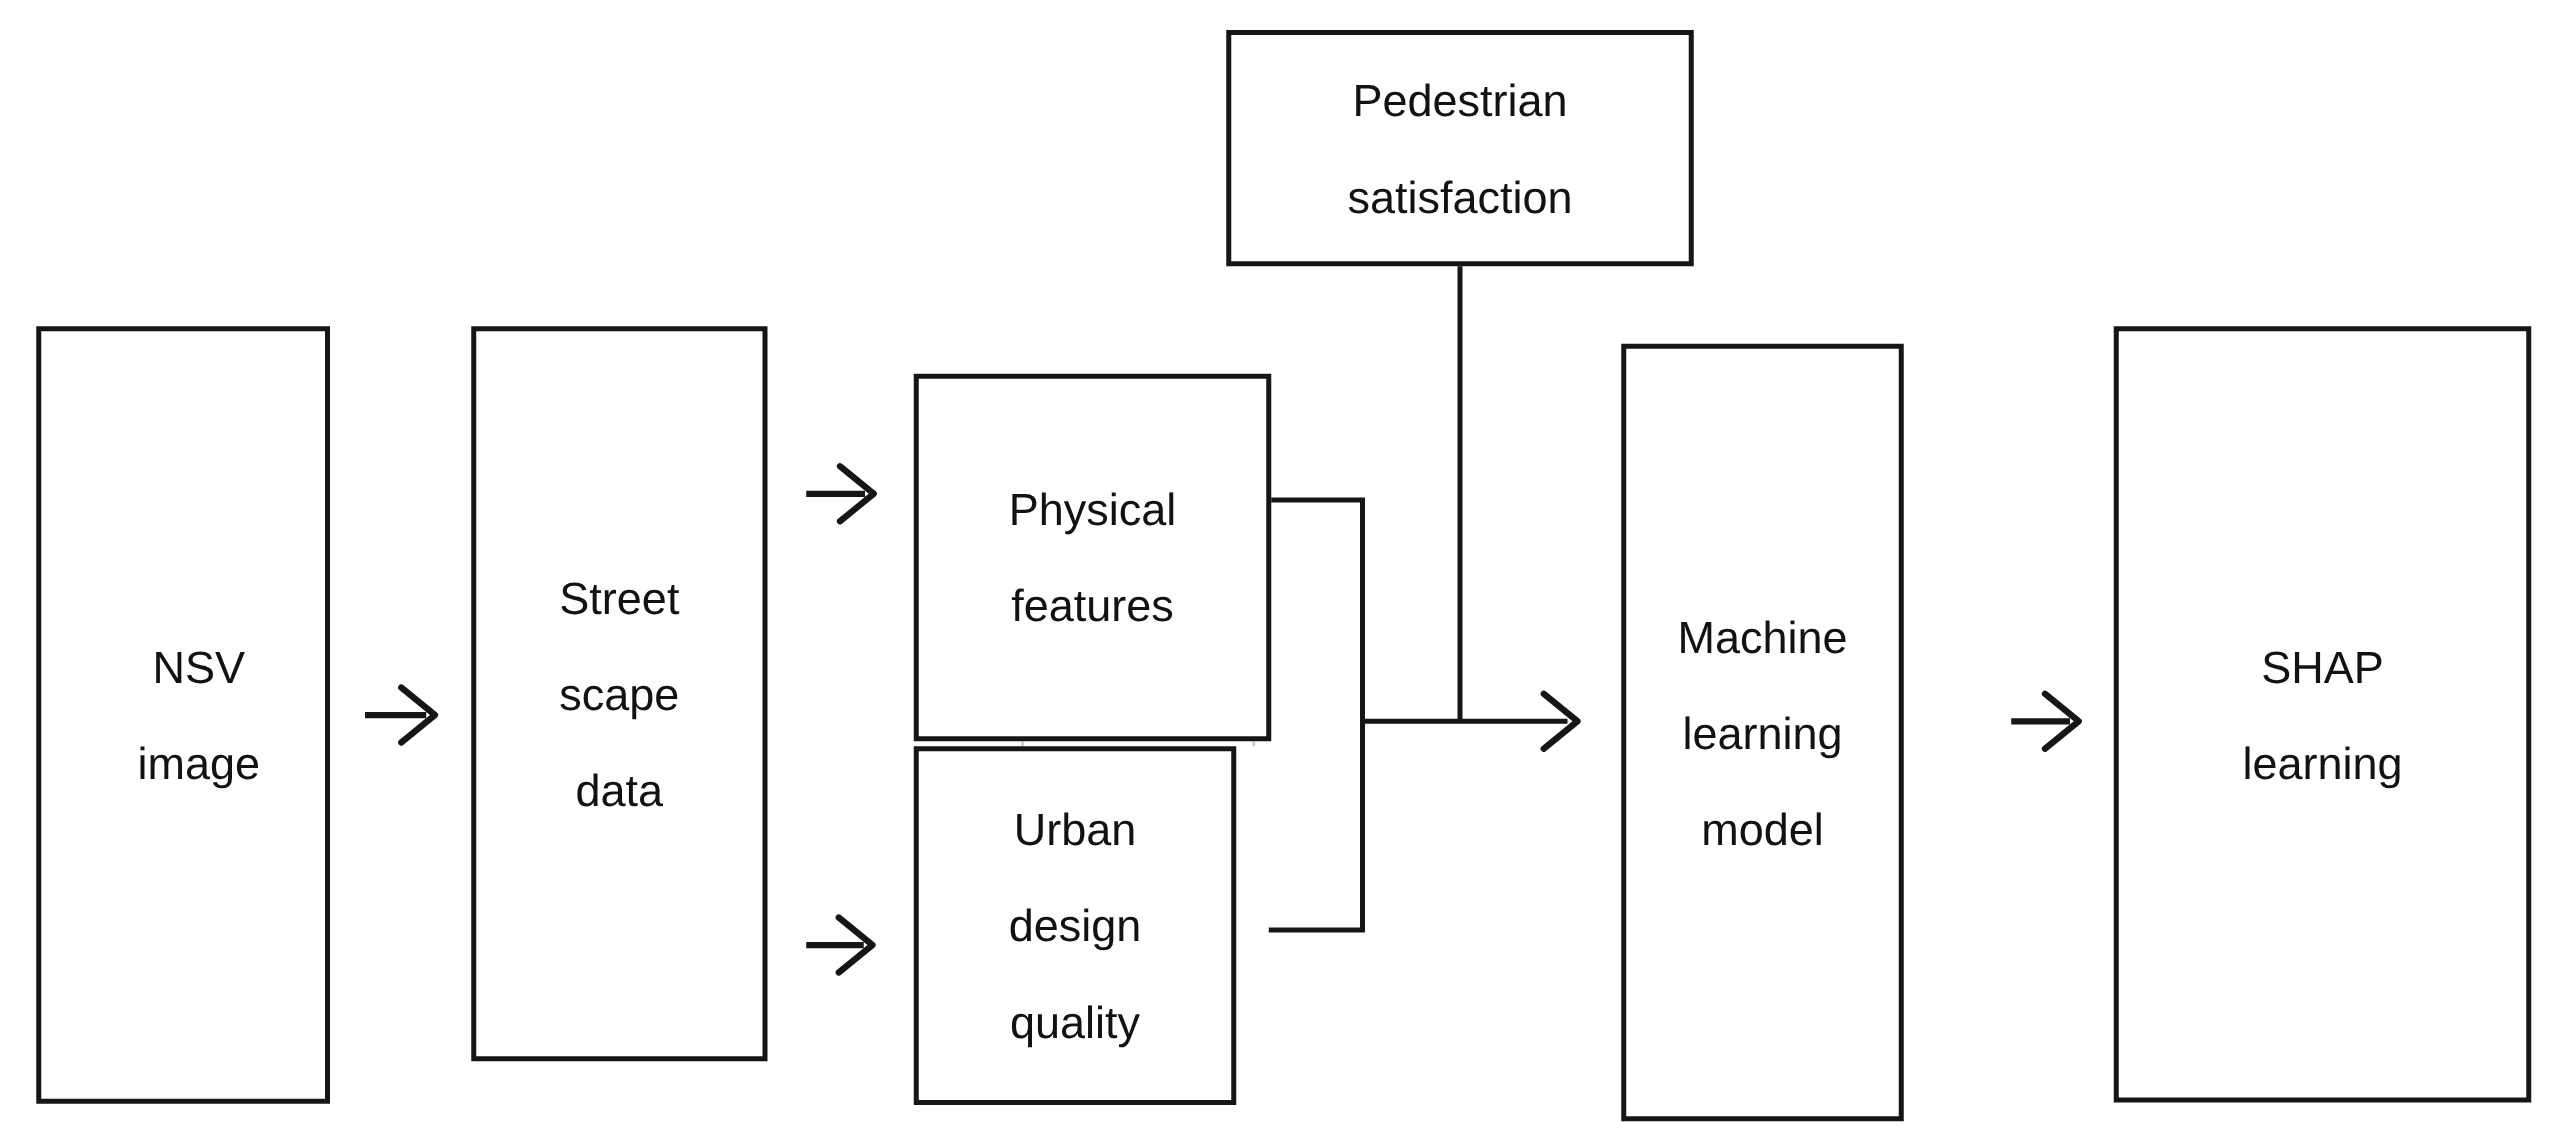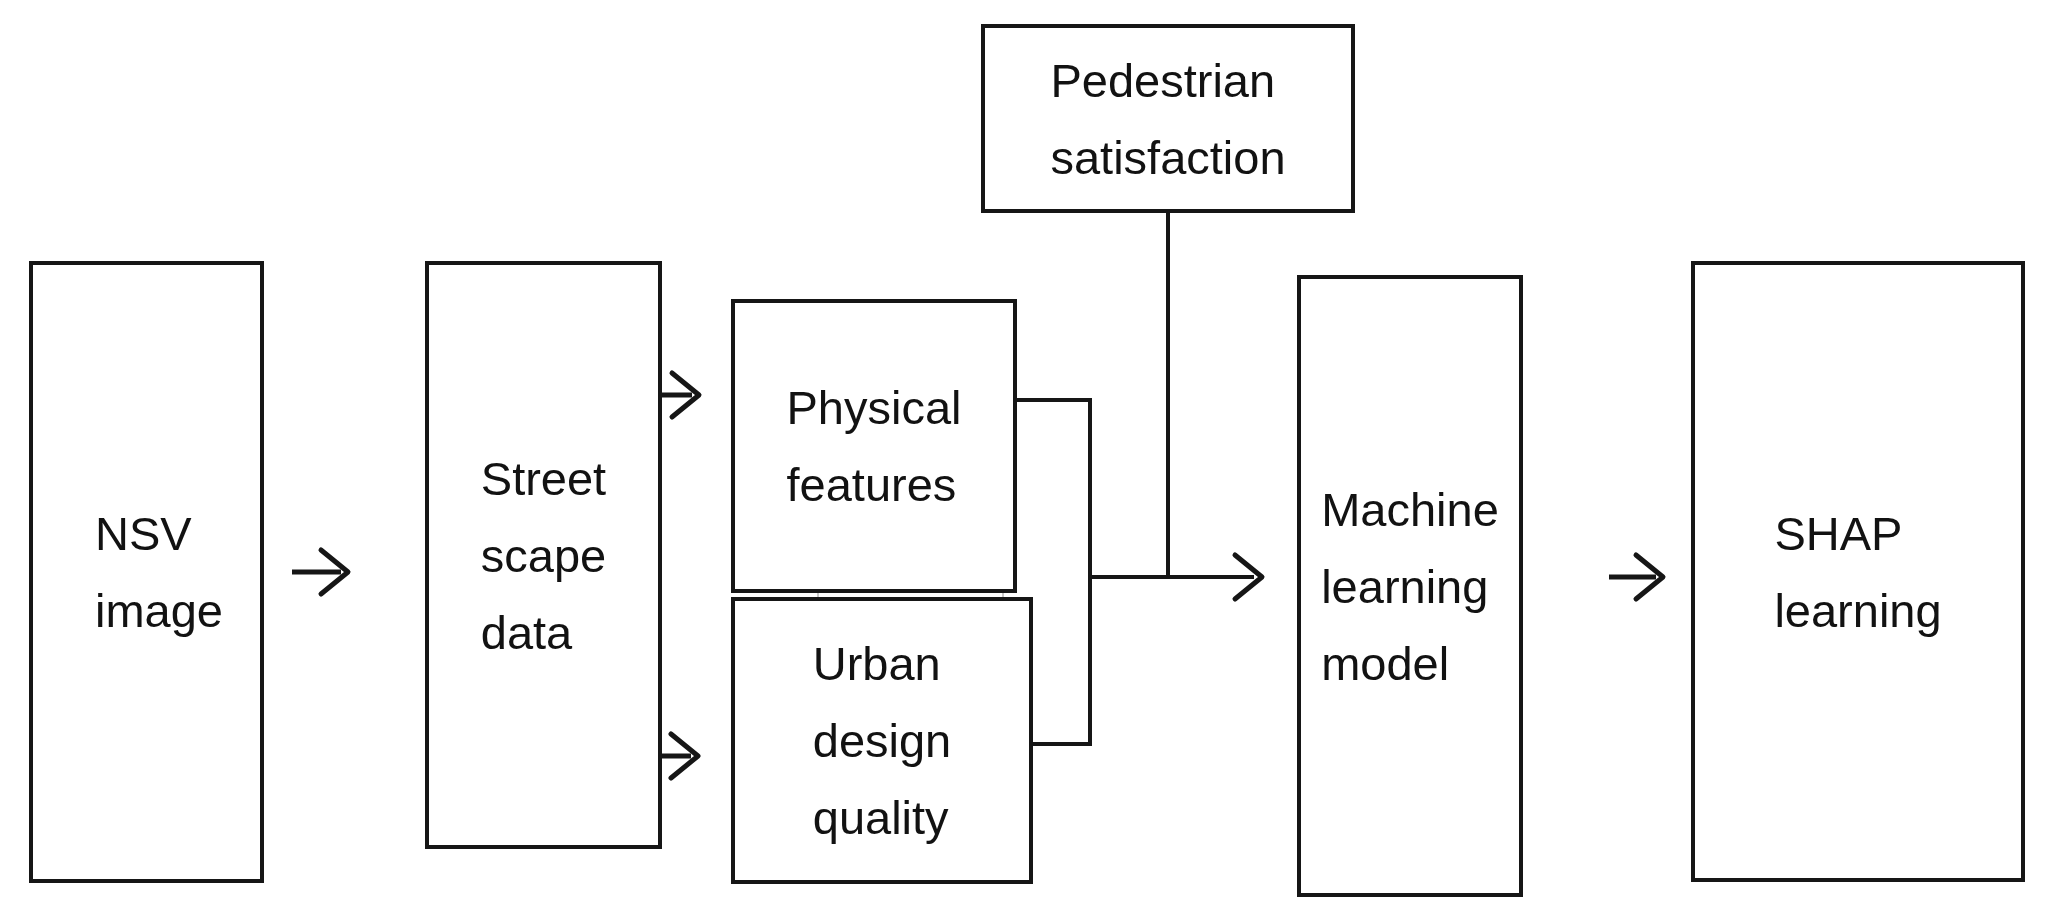--- a/index.html
+++ b/index.html
@@ -19,30 +19,31 @@
     position: absolute;
     box-sizing: border-box;
     background: #ffffff;
     border: 4px solid #161616;
     display: flex;
     align-items: center;
     justify-content: center;
     z-index: 2;
   }
   .node-label {
-    font-size: 47px;
+    font-size: 36px;
     line-height: 77px;
     color: #121212;
+    text-align: center;
     white-space: pre-line;
     letter-spacing: 0px;
   }
   #n-nsv        { left: 29px;   top: 261px; width: 235px; height: 622px; padding-left: 25px; }
-  #n-street     { left: 377px;  top: 261px; width: 237px; height: 588px; margin-left: 48px; }
+  #n-street     { left: 377px;  top: 261px; width: 237px; height: 588px; }
   #n-physical   { left: 731px;  top: 260px; width: 286px; height: 294px; margin-top: 39px; }
-  #n-urban      { left: 731px;  top: 597px; width: 302px; height: 287px; }
+  #n-urban      { left: 731px;  top: 597px; width: 258px; height: 287px; }
   #n-pedestrian { left: 981px;  top: 24px;  width: 374px; height: 189px; }
   #n-ml         { left: 1297px; top: 275px; width: 226px; height: 622px; }
   #n-shap       { left: 1691px; top: 261px; width: 334px; height: 621px; }
   svg.overlay {
     position: absolute;
     left: 0;
     top: 0;
     z-index: 1;
     pointer-events: none;
   }

